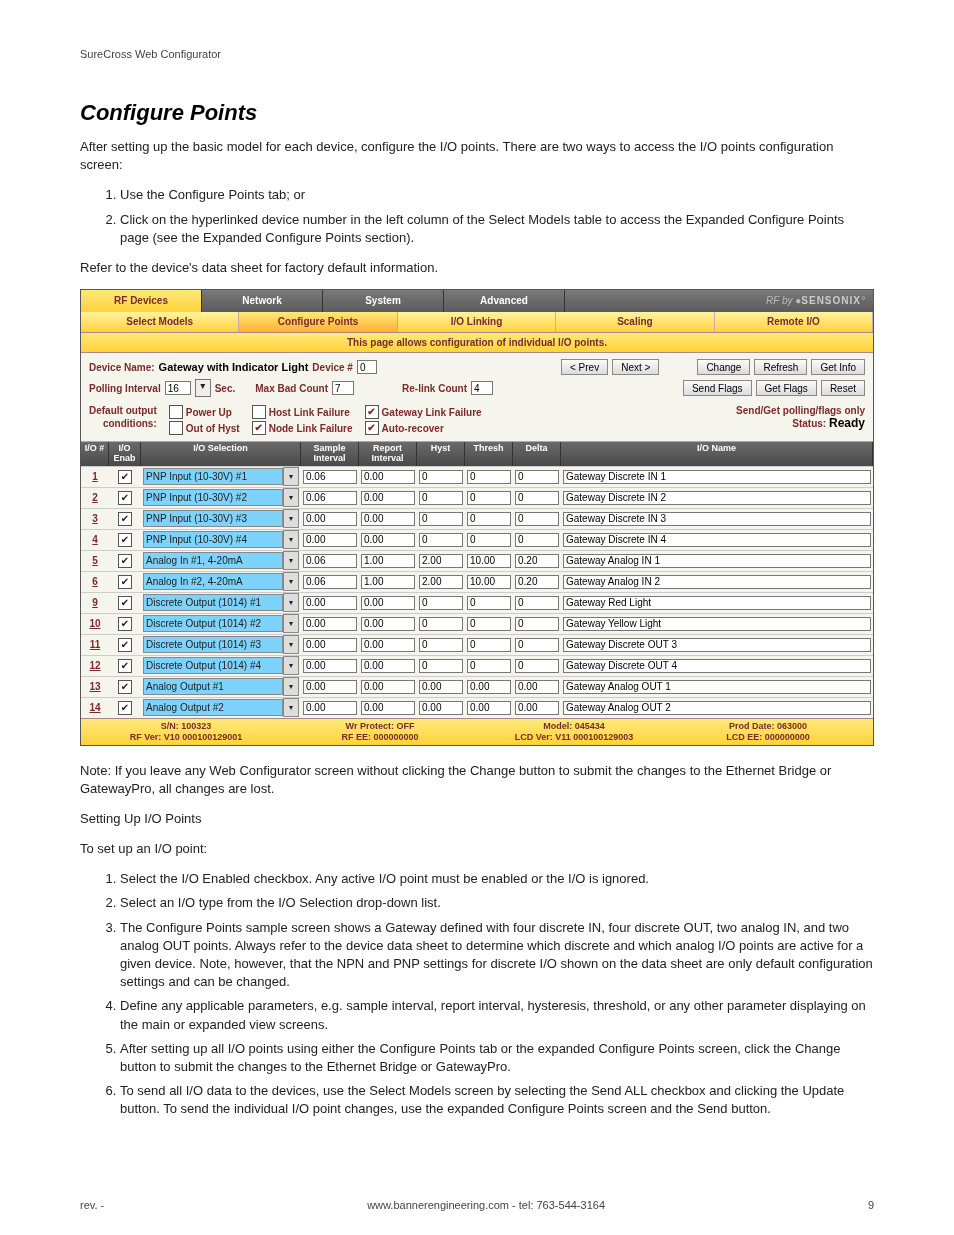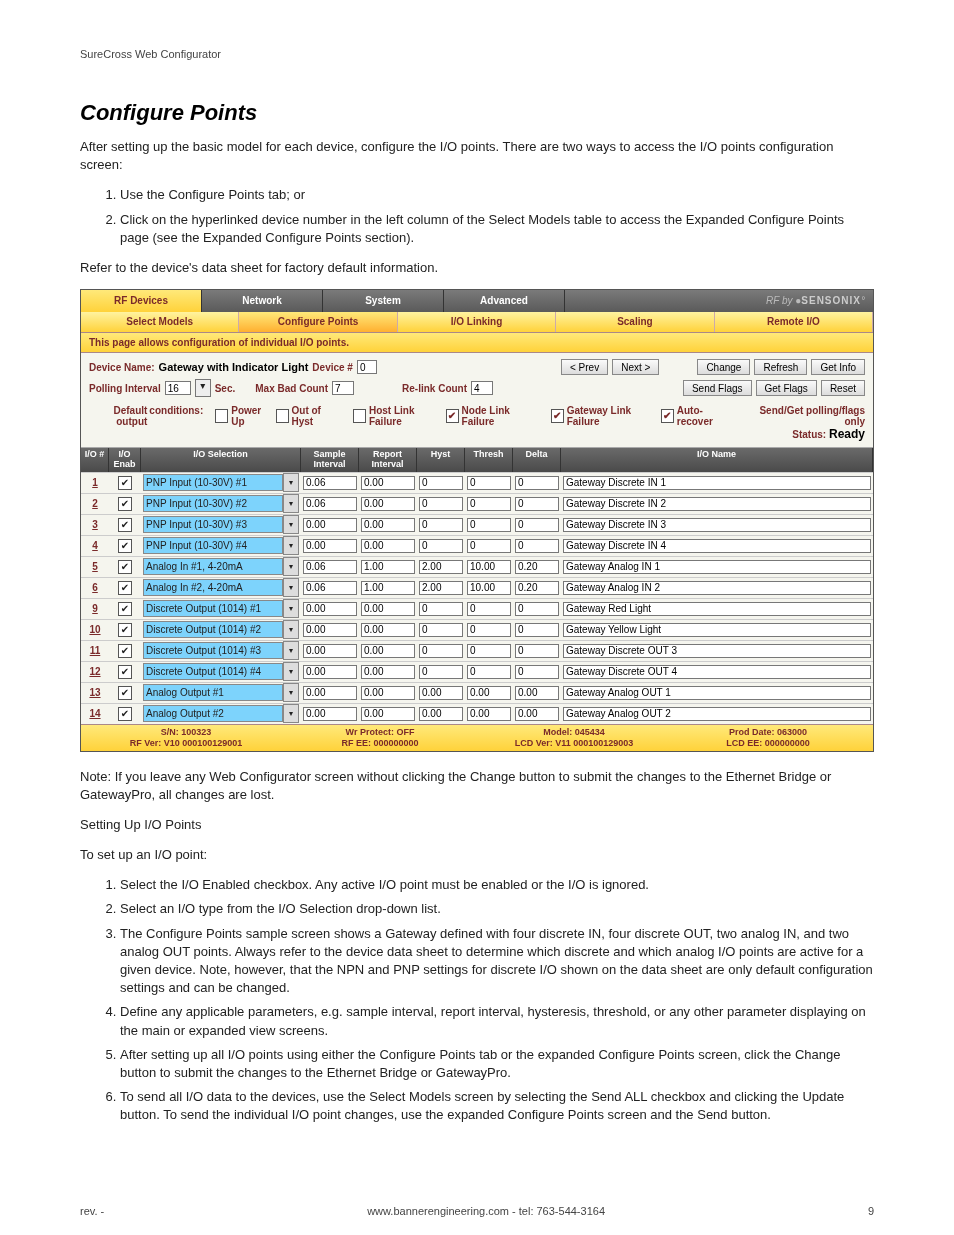--- a/index.html
+++ b/index.html
@@ -88,20 +88,21 @@
   }
   .tab2.active {
     background: linear-gradient(#ffe97a, #ffb030);
   }
   .infobar {
     background: linear-gradient(#ffe97a, #ffd23a);
     color: #7a2a2a;
     font-weight: bold;
     padding: 4px 8px;
     border-bottom: 1px solid #a88;
+    text-align: center;
   }
   .form-area {
     padding: 6px 8px 2px 8px;
     position: relative;
   }
   .row { display: flex; align-items: center; gap: 4px; margin-bottom: 4px; flex-wrap: wrap; }
   .lbl { color: #7a2a2a; font-weight: bold; font-size: 10px; }
   .val-strong { color: #000; font-weight: bold; font-size: 11px; }
   .inp {
     background: #fff;
@@ -135,21 +136,21 @@
     font-size: 10px;
     line-height: 10px;
   }
   .cond-row {
     display: flex;
     align-items: flex-start;
     gap: 12px;
     padding: 2px 8px 6px 8px;
     border-bottom: 1px solid #aaa;
   }
-  .cond-col { display: flex; flex-direction: row; gap: 2px; }
+  .cond-col { display: flex; flex-direction: column; gap: 2px; }
   .cond-item { display: flex; align-items: center; gap: 3px; color: #7a2a2a; font-size: 10px; font-weight: bold;}
   .right-block { margin-left: auto; text-align: right; }
   .status-ready { color: #7a2a2a; font-weight: bold; }
   .status-ready .ready { color: #000; font-size: 12px; }
 
   
   .io-head {
     display: grid;
     grid-template-columns: 28px 32px 160px 58px 58px 48px 48px 48px 1fr;
     background: linear-gradient(#6a6a6a, #4a4a4a);

